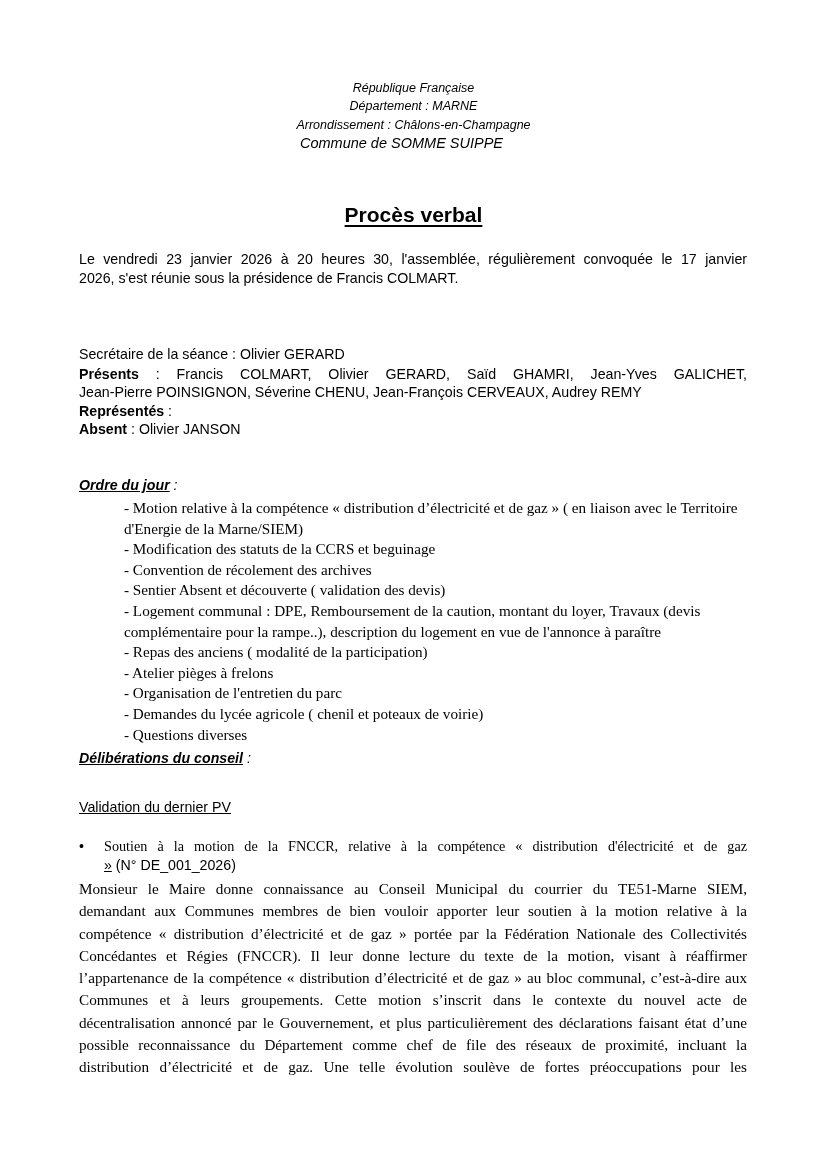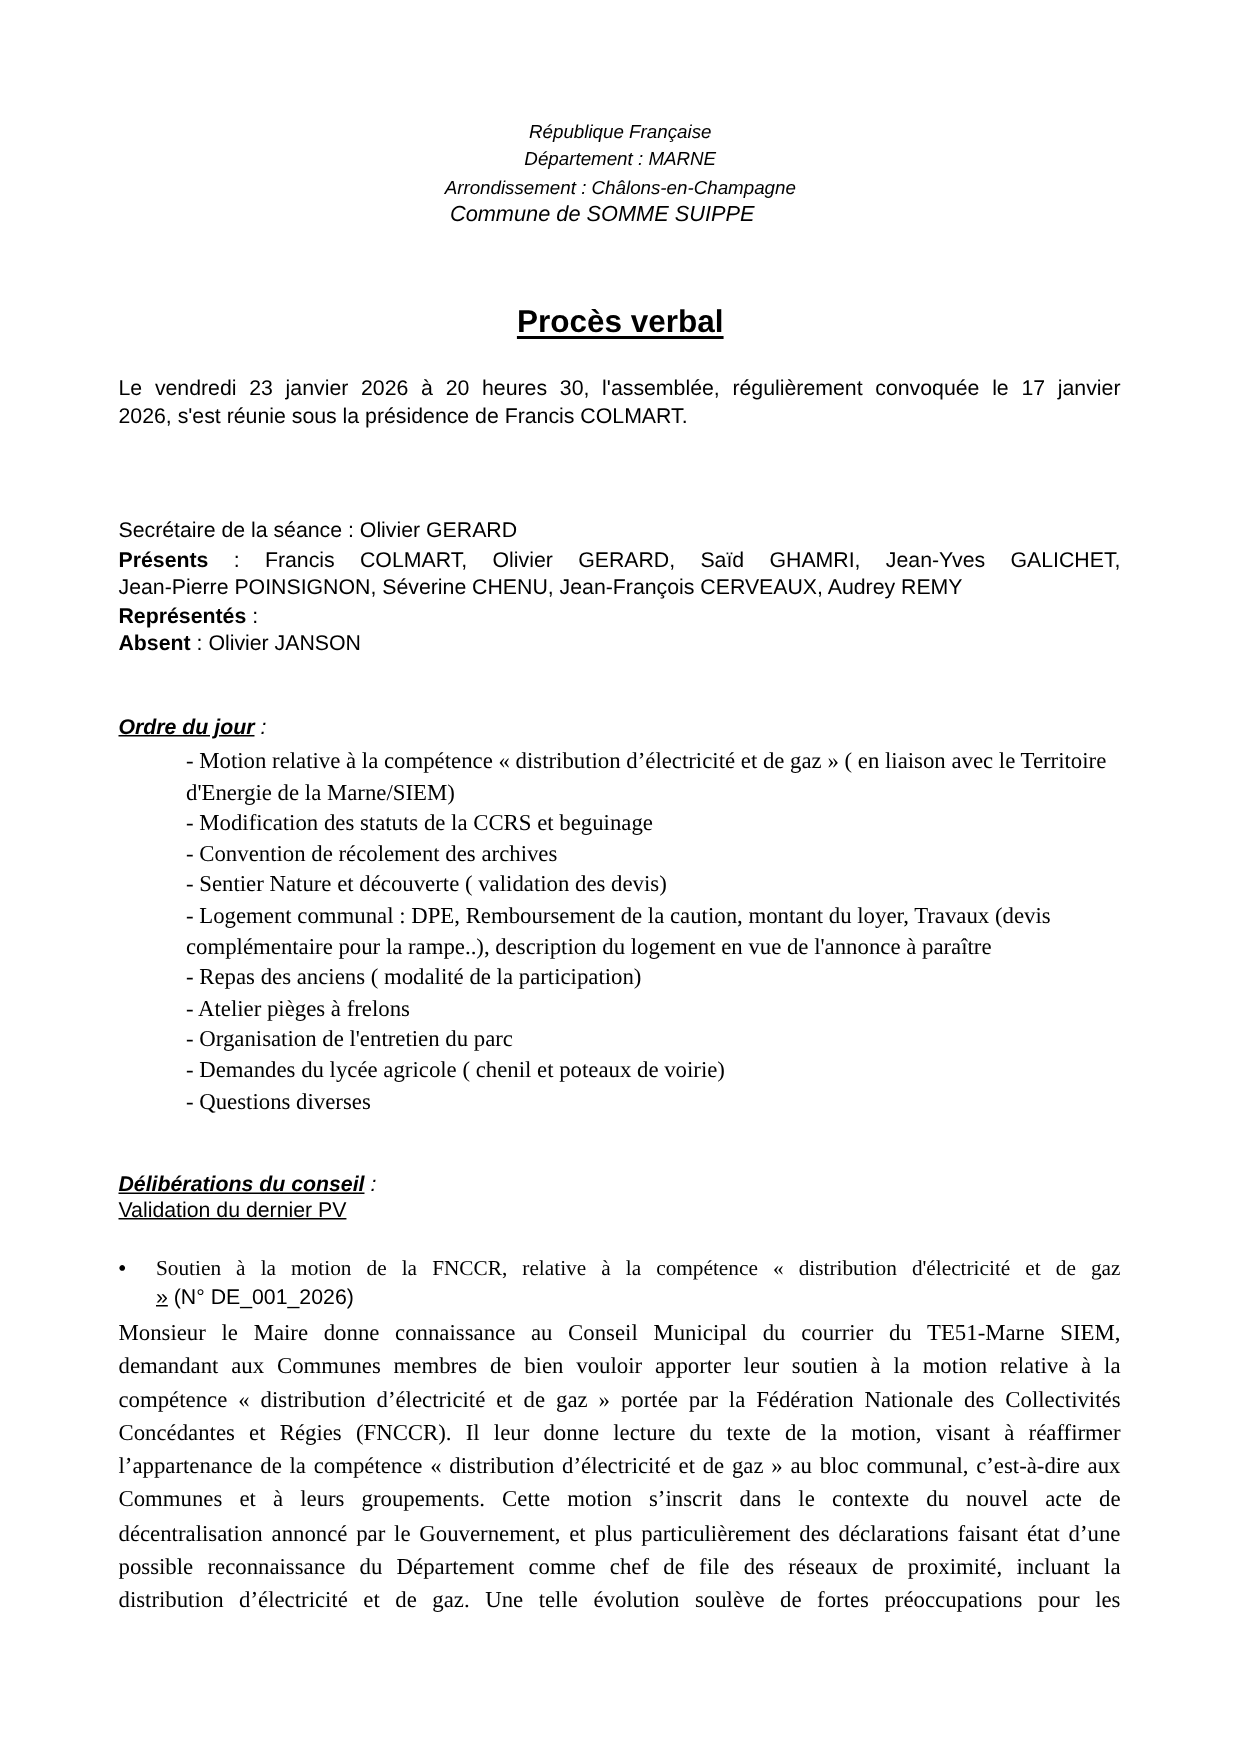--- a/index.html
+++ b/index.html
@@ -43,31 +43,31 @@
   <div class="line sans" style="top:403px;"><b>Représentés</b><span> :</span></div>
   <div class="line sans" style="top:421px;text-align:right;"><b>Absent</b><span> : Olivier JANSON</span></div>
 
   <div class="section-h sans" style="top:477px;"><span class="u">Ordre du jour</span><span style="font-weight:normal;"> :</span></div>
 
   <div class="agenda serif" style="top:498px;">
     <div>- Motion relative à la compétence « distribution d’électricité et de gaz » ( en liaison avec le Territoire</div>
     <div>d'Energie de la Marne/SIEM)</div>
     <div>- Modification des statuts de la CCRS et beguinage</div>
     <div>- Convention de récolement des archives</div>
-    <div>- Sentier Nature et découverte ( validation des devis)</div>
+    <div>- Sentier Absent et découverte ( validation des devis)</div>
     <div>- Logement communal : DPE, Remboursement de la caution, montant du loyer, Travaux (devis</div>
     <div>complémentaire pour la rampe..), description du logement en vue de l'annonce à paraître</div>
     <div>- Repas des anciens ( modalité de la participation)</div>
     <div>- Atelier pièges à frelons</div>
     <div>- Organisation de l'entretien du parc</div>
     <div>- Demandes du lycée agricole ( chenil et poteaux de voirie)</div>
     <div>- Questions diverses</div>
   </div>
 
-  <div class="section-h sans" style="top:782px;"><span class="u">Délibérations du conseil</span><span style="font-weight:normal;"> :</span></div>
+  <div class="section-h sans" style="top:750px;"><span class="u">Délibérations du conseil</span><span style="font-weight:normal;"> :</span></div>
 
   <div class="line sans" style="top:799px; text-decoration:underline;">Validation du dernier PV</div>
 
   <div class="bullet-row sans" style="top:838px; text-decoration:underline;">
     <span style="display:inline-block; width:25px;">•</span><span style="display:inline-block; width:643px; text-align:justify; text-align-last:justify; white-space:nowrap;font-family:Liberation Serif, serif;">Soutien à la motion de la FNCCR, relative à la compétence « distribution d'électricité et de gaz</span>
   </div>
   <div class="line sans" style="top:857px; left:104px;"><span style="text-decoration:underline;">»</span><span> (N° DE_001_2026)</span></div>
 
   <div class="body-text serif" style="top:878px;">
     <div>Monsieur le Maire donne connaissance au Conseil Municipal du courrier du TE51-Marne SIEM,</div>

